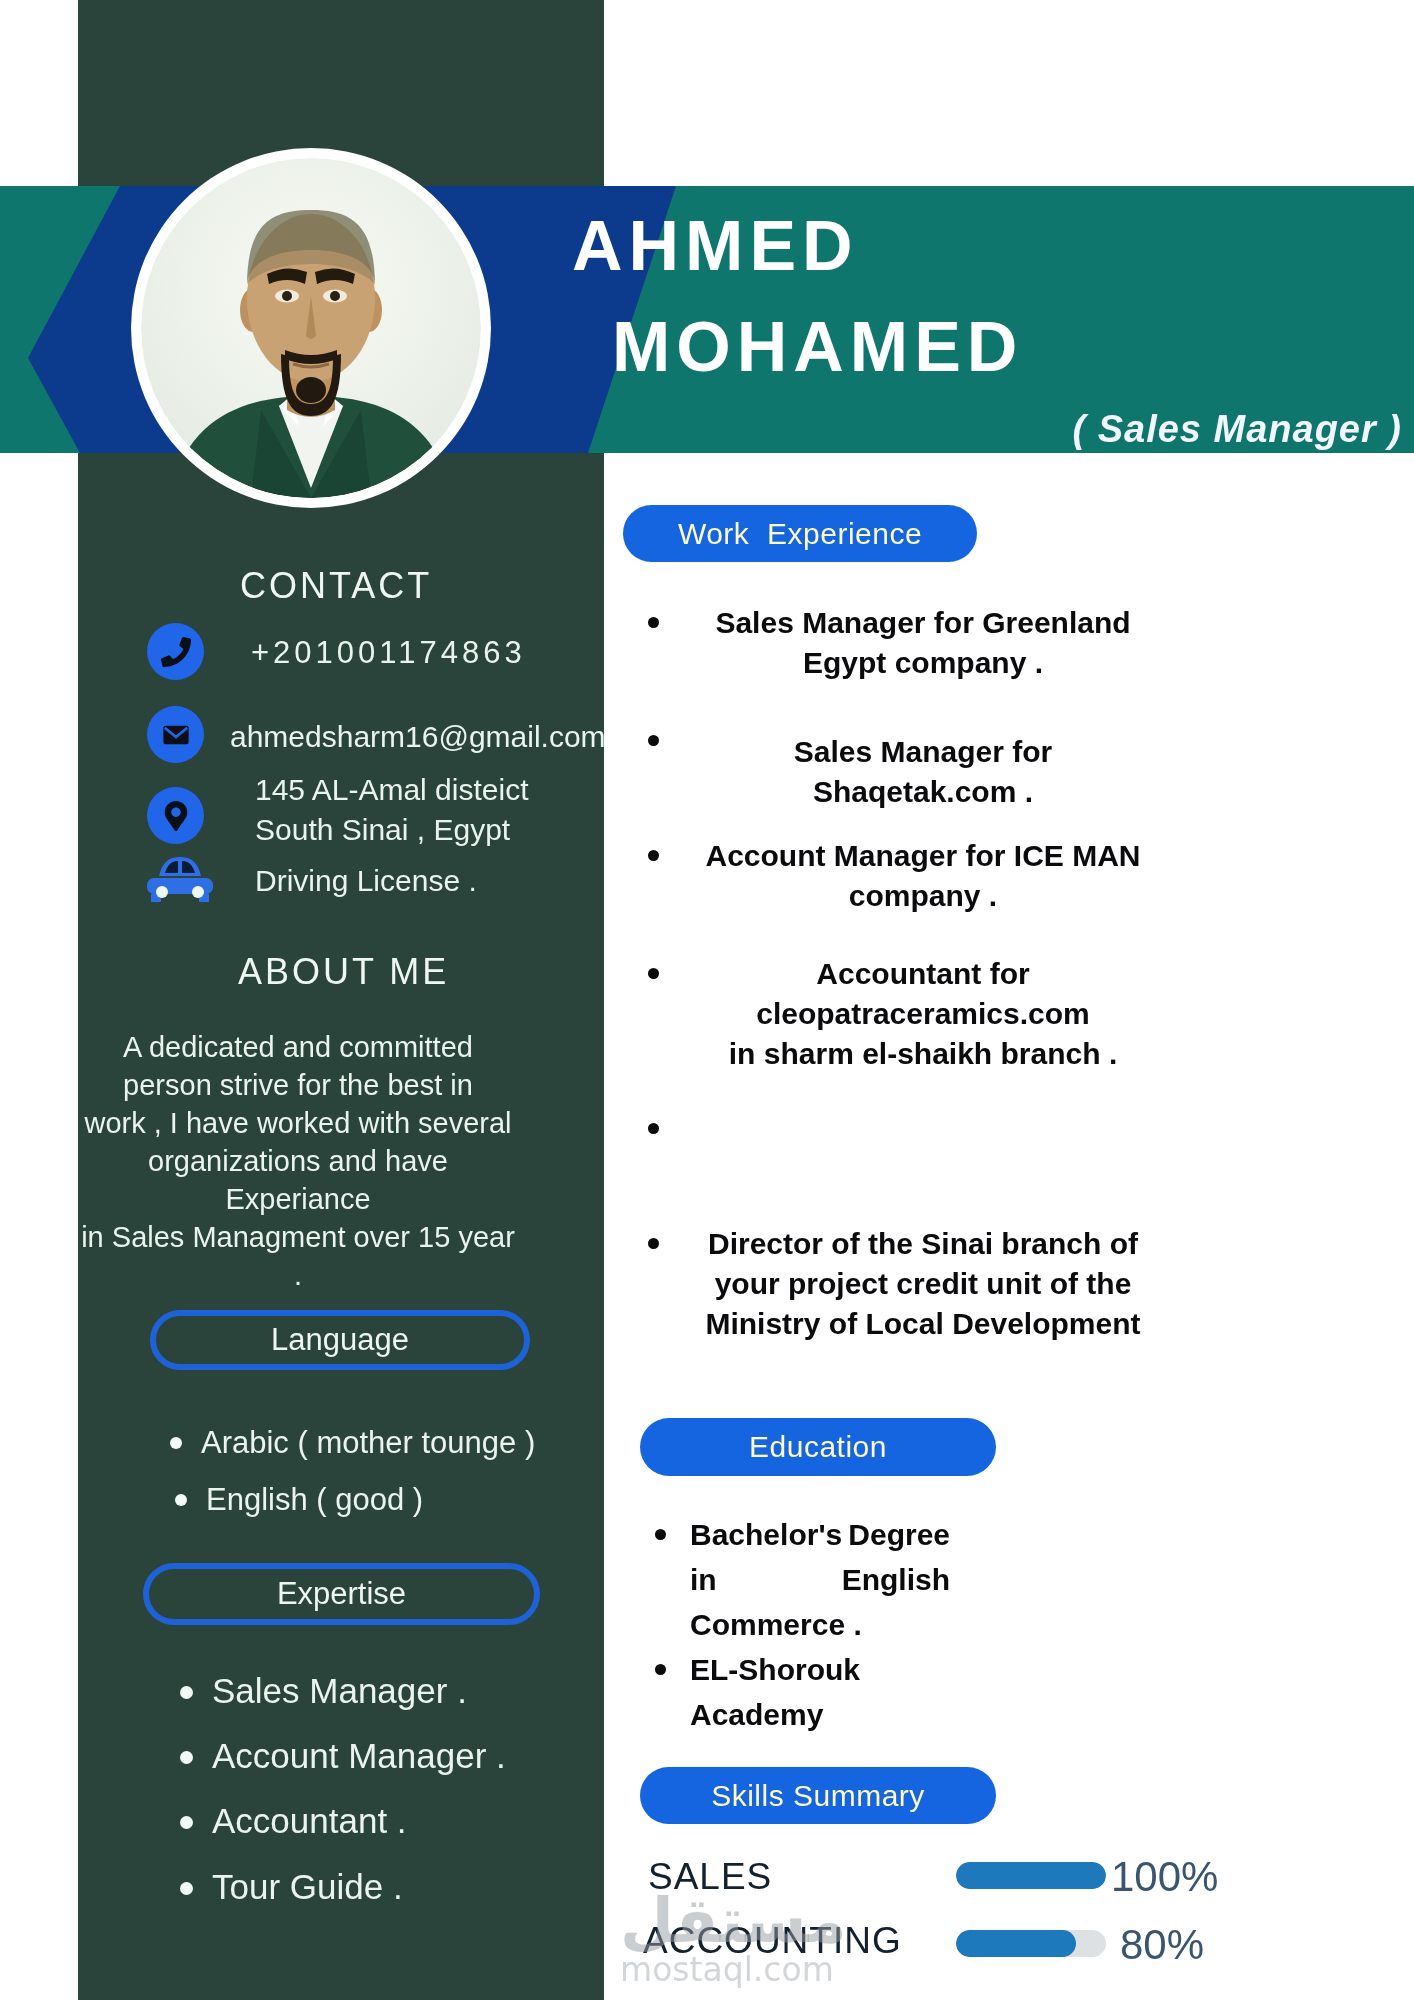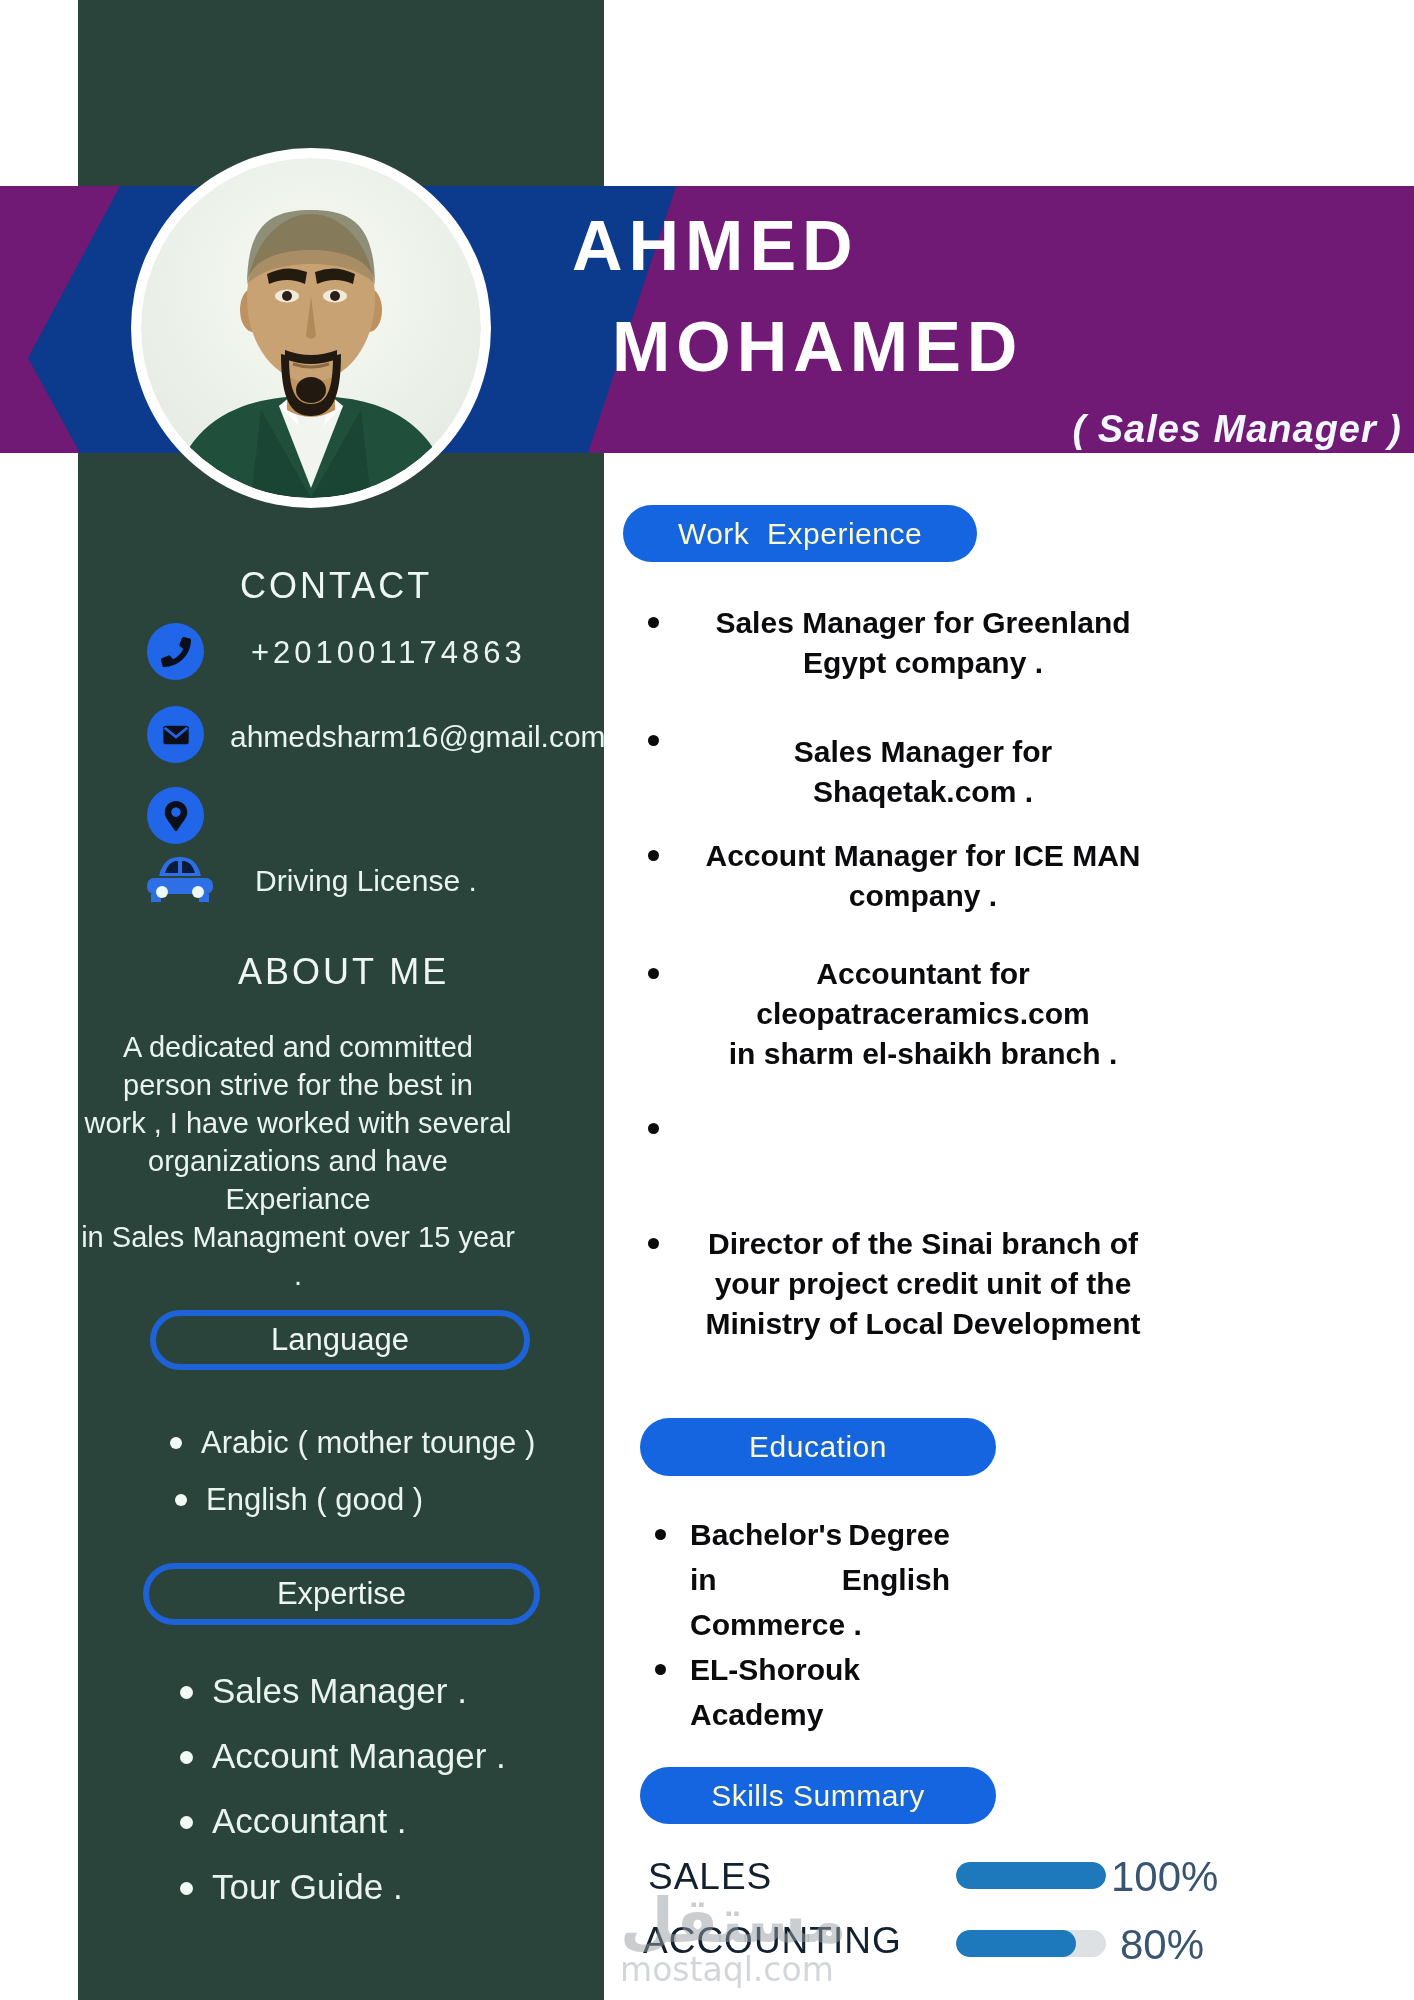--- a/index.html
+++ b/index.html
@@ -1,21 +1,21 @@
 <!DOCTYPE html>
 <html><head>
 <meta charset="utf-8">
 <style>
   html,body{margin:0;padding:0;background:#ffffff;}
   body{font-family:"Liberation Sans", sans-serif;}
   #page{position:relative;width:1414px;height:2000px;margin:0 auto;background:#ffffff;overflow:hidden;}
 
   
   .green-col{position:absolute;left:78px;top:0;width:526px;height:2000px;background:#2a433b;z-index:1;}
-  .banner{position:absolute;left:0;top:186px;width:1414px;height:267px;background:#701a75;z-index:2;}
+  .banner{position:absolute;left:0;top:186px;width:1414px;height:267px;background:#0f766e;z-index:2;}
   .banner-navy{position:absolute;inset:0;background:#0c3a8c;
     clip-path:polygon(120px 0, 676px 0, 588px 267px, 80px 267px, 28px 172px);}
   .name-block{position:absolute;left:572px;top:10px;color:#ffffff;font-weight:700;
     font-size:70px;line-height:101px;letter-spacing:6px;white-space:nowrap;}
   .name-line2{margin-left:40px;}
   .subtitle{position:absolute;right:12px;top:222px;color:#f2f7ff;font-size:38px;
     font-weight:700;font-style:italic;letter-spacing:1px;white-space:nowrap;}
 
   
   .photo-ring{position:absolute;left:131px;top:148px;width:360px;height:360px;border-radius:50%;
@@ -138,20 +138,22 @@
         <path d="M7 13 L24 27 L41 13" stroke="#2166e8" stroke-width="4" fill="none"></path>
       </svg>
   </div>
   <div class="contact-text" style="left:230px;top:717px;font-size:30px;">ahmedsharm16@gmail.com</div>
 
   <div class="contact-icon" style="left:147px;top:787px;">
     <svg width="26" height="30" viewBox="0 0 384 512">
         <path fill="#0a0f1a" d="M172.268 501.67C26.97 291.031 0 269.413 0 192 0 85.961 85.961 0 192 0s192 85.961 192 192c0 77.413-26.97 99.031-172.268 309.67-9.535 13.774-29.93 13.773-39.464 0zM192 272c44.183 0 80-35.817 80-80s-35.817-80-80-80-80 35.817-80 80 35.817 80 80 80z"></path>
       </svg>
   </div>
+  <div class="contact-text" style="left:255px;top:770px;font-size:30px;">145 AL-Amal disteict
+South Sinai , Egypt</div>
 
   <div class="car-wrap" style="left:143px;top:852px;">
     <svg width="74" height="56" viewBox="0 0 74 56">
       <path d="M16 24 C20 8 28 5 37 5 C46 5 54 8 58 24 Z" fill="#2e6fe6"></path>
       <path d="M22 21 C25 11 30 9 35 9 L35 21 Z" fill="#0b1b3a"></path>
       <path d="M52 21 C49 11 44 9 39 9 L39 21 Z" fill="#0b1b3a"></path>
       <rect x="4" y="26" width="66" height="16" rx="7" fill="#2e6fe6"></rect>
       <rect x="8" y="42" width="10" height="8" fill="#2e6fe6"></rect>
       <rect x="56" y="42" width="10" height="8" fill="#2e6fe6"></rect>
       <circle cx="19" cy="40" r="6" fill="#eef7f2"></circle>

